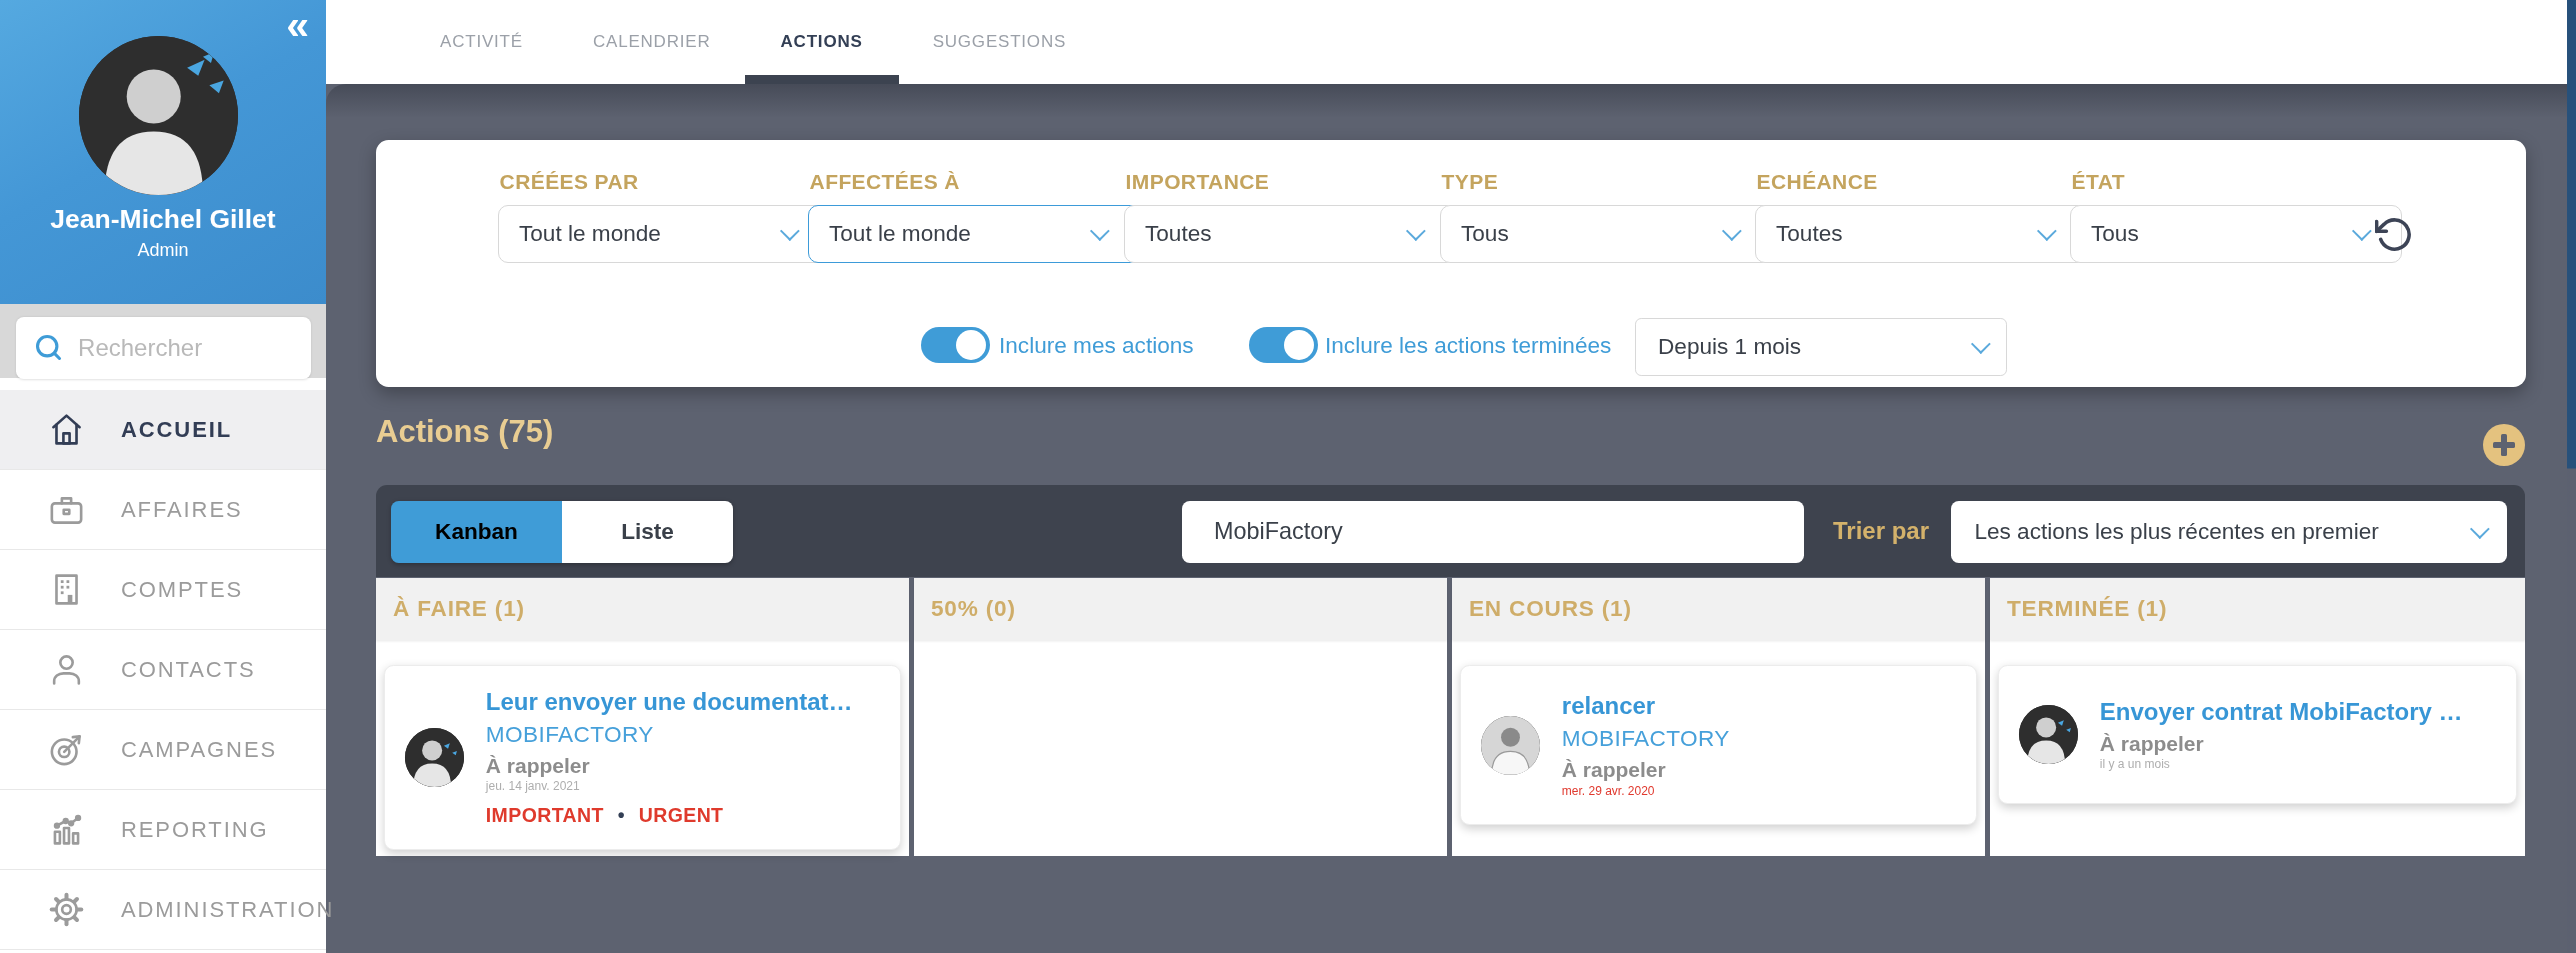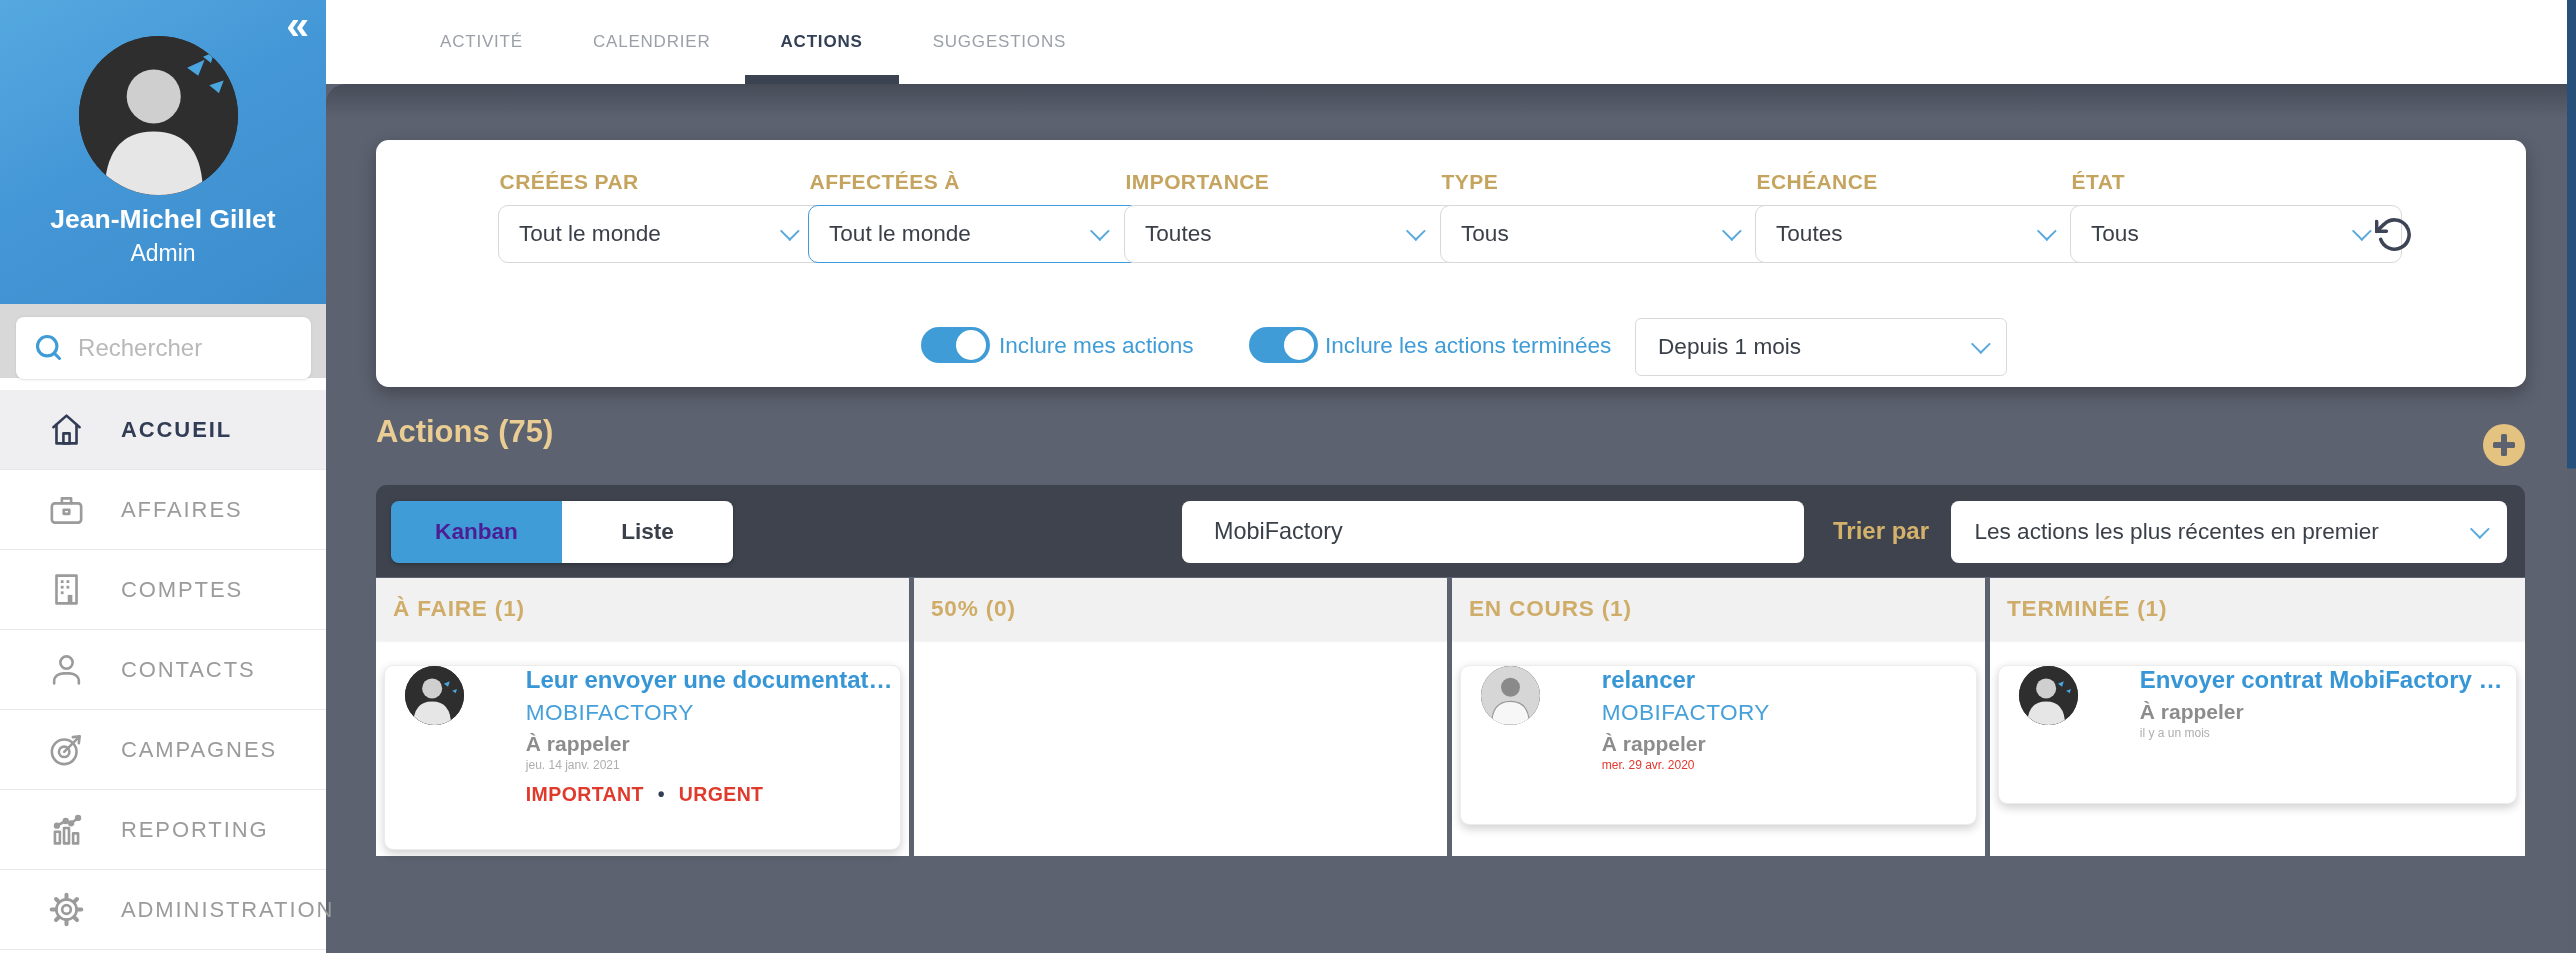--- a/index.html
+++ b/index.html
@@ -8,21 +8,21 @@
     font-family:"Liberation Sans",sans-serif;background:#5d6270;
     -webkit-font-smoothing:antialiased;
   }
   
   .sidebar{position:absolute;left:0;top:0;width:326px;height:954px;background:#ffffff;z-index:5;}
   .profile{position:relative;height:304px;background:linear-gradient(150deg,#55a9e0 0%,#4497d6 45%,#3c8ccc 100%);}
   .collapse-btn{position:absolute;top:1.6px;right:17px;color:#ffffff;font-size:41px;font-weight:700;cursor:pointer;line-height:47px;}
   .avatar-large{position:absolute;left:79px;top:36px;width:159px;height:159px;border-radius:50%;overflow:hidden;background:#2e2e2e;}
   .avatar-large svg,.avatar-sm svg{display:block;width:100%;height:100%;}
   .profile-name{position:absolute;left:0;top:204px;width:100%;text-align:center;color:#ffffff;font-size:26.5px;font-weight:700;}
-  .profile-role{position:absolute;left:0;top:240px;width:100%;text-align:center;color:#ffffff;font-size:23px;}
+  .profile-role{position:absolute;left:0;top:240px;width:100%;text-align:center;color:#ffffff;font-size:18px;}
   .search-band{position:absolute;left:0;top:304px;width:326px;height:74px;background:#d8d8d8;}
   .search-box{position:absolute;left:15.6px;top:12.5px;width:295px;height:62px;background:#ffffff;border-radius:7.8px;box-shadow:0 0.8px 2.3px rgba(0,0,0,.12);display:flex;align-items:center;}
   .search-box svg{margin-left:17px;flex:0 0 auto;}
   .search-box input{border:none;outline:none;background:transparent;font-family:"Liberation Sans",sans-serif;font-size:24px;color:#5a5a5a;margin-left:12.5px;width:218px;}
   .search-box input::placeholder{color:#b9b9b9;}
   .nav{position:absolute;left:0;top:390px;width:326px;}
   .nav-item{height:79px;border-bottom:1.6px solid #e8e8e8;display:flex;align-items:center;background:#ffffff;color:#9b9b9b;cursor:pointer;padding-left:11px;}
   .nav-item.active{background:#efeff1;color:#323d55;}
   .nav-icon{width:37px;height:37px;margin-left:37px;flex:0 0 auto;}
   .nav-icon svg{width:37px;height:37px;display:block;}
@@ -56,34 +56,34 @@
   .period-select{position:absolute;left:1259px;top:178px;width:372px;height:58px;border:1.6px solid #d8d8d8;border-radius:6.2px;background:#fff;display:flex;align-items:center;justify-content:space-between;padding:0 18.7px 0 22px;box-sizing:border-box;cursor:pointer;}
   .period-select .sval{font-size:22.6px;color:#3a4049;}
   
   .section-title{position:absolute;left:50px;top:330px;font-size:31px;font-weight:600;color:#e9cd92;}
   .plus-circle{position:absolute;left:2157px;top:340px;width:42px;height:42px;border-radius:50%;background:#e4c27f;cursor:pointer;}
   .plus-circle .ph{position:absolute;left:10px;top:18.3px;width:22px;height:5.5px;background:#5d6270;border-radius:1.6px;}
   .plus-circle .pv{position:absolute;left:18.3px;top:10px;width:5.5px;height:22px;background:#5d6270;border-radius:1.6px;}
   .toolbar{position:absolute;left:50px;top:401px;width:2149px;height:92px;background:#3e434e;border-radius:11px 11px 0 0;}
   .seg{position:absolute;left:15px;top:15.6px;height:62px;display:flex;border-radius:7.8px;overflow:hidden;box-shadow:0 1.6px 4.7px rgba(0,0,0,.25);cursor:pointer;}
   .seg-opt{width:171px;display:flex;align-items:center;justify-content:center;font-size:22.6px;font-weight:700;}
-  .seg-opt.sel{background:#3f9cd7;color:#4c1d95;}
+  .seg-opt.sel{background:#3f9cd7;color:#000000;}
   .seg-opt.unsel{background:#ffffff;color:#3a4049;}
   .tsearch{position:absolute;left:806px;top:15.6px;width:622px;height:62px;background:#ffffff;border-radius:7.8px;display:flex;align-items:center;}
   .tsearch input{border:none;outline:none;background:transparent;font-family:"Liberation Sans",sans-serif;font-size:23.4px;color:#3a4049;margin-left:30px;width:545px;}
   .sort-label{position:absolute;left:1457px;top:0;height:92px;display:flex;align-items:center;font-size:24px;font-weight:700;color:#d4b26b;}
   .sort-select{position:absolute;left:1575px;top:15.6px;width:556px;height:62px;background:#ffffff;border-radius:7.8px;display:flex;align-items:center;justify-content:space-between;padding:0 20px 0 23.4px;box-sizing:border-box;cursor:pointer;}
   .sort-select .sval{font-size:22.6px;color:#3a4049;white-space:nowrap;}
   
   .kanban{position:absolute;left:50px;top:494px;width:2149px;height:376px;}
   .kcol{position:absolute;top:0;width:533px;height:278px;background:#ffffff;}
   .kc0{left:0;} .kc1{left:538px;} .kc2{left:1076px;} .kc3{left:1614px;width:535px;}
   .khead{height:62px;background:#f1f1f1;display:flex;align-items:center;padding-left:17px;box-sizing:border-box;box-shadow:0 1.6px 2.3px rgba(0,0,0,.08);}
   .khead span{font-size:22.6px;font-weight:700;letter-spacing:0.8px;color:#cfad69;white-space:nowrap;}
-  .card{position:absolute;left:7.8px;right:7.8px;top:87px;background:#ffffff;border:0.8px solid #ececec;border-radius:9.4px;box-shadow:0 3.1px 9.4px rgba(0,0,0,.18);display:flex;align-items:flex-start;box-sizing:border-box;cursor:pointer;gap:40px;}
+  .card{position:absolute;left:7.8px;right:7.8px;top:87px;background:#ffffff;border:0.8px solid #ececec;border-radius:9.4px;box-shadow:0 3.1px 9.4px rgba(0,0,0,.18);display:flex;align-items:center;box-sizing:border-box;cursor:pointer;}
   .card-c0{height:185px;} .card-c2{height:160px;} .card-c3{height:139px;}
   .avatar-sm{width:59px;height:59px;border-radius:50%;overflow:hidden;flex:0 0 auto;margin-left:20px;background:#2e2e2e;}
   .card-body{margin-left:22px;display:flex;flex-direction:column;}
   .card-title{font-size:24px;font-weight:700;color:#3796d6;white-space:nowrap;}
   .card-company{font-size:22.6px;color:#46a0da;letter-spacing:0.4px;margin-top:6.2px;white-space:nowrap;}
   .card-type{font-size:21px;font-weight:700;color:#8c8c8c;margin-top:6.2px;}
   .card-date{font-size:12px;color:#aeaeae;margin-top:1.6px;}
   .card-date.overdue{color:#e0392e;}
   .card-tags{display:flex;align-items:center;margin-top:11px;}
   .tag{font-size:19.5px;font-weight:700;color:#df3a2c;letter-spacing:0.4px;}

